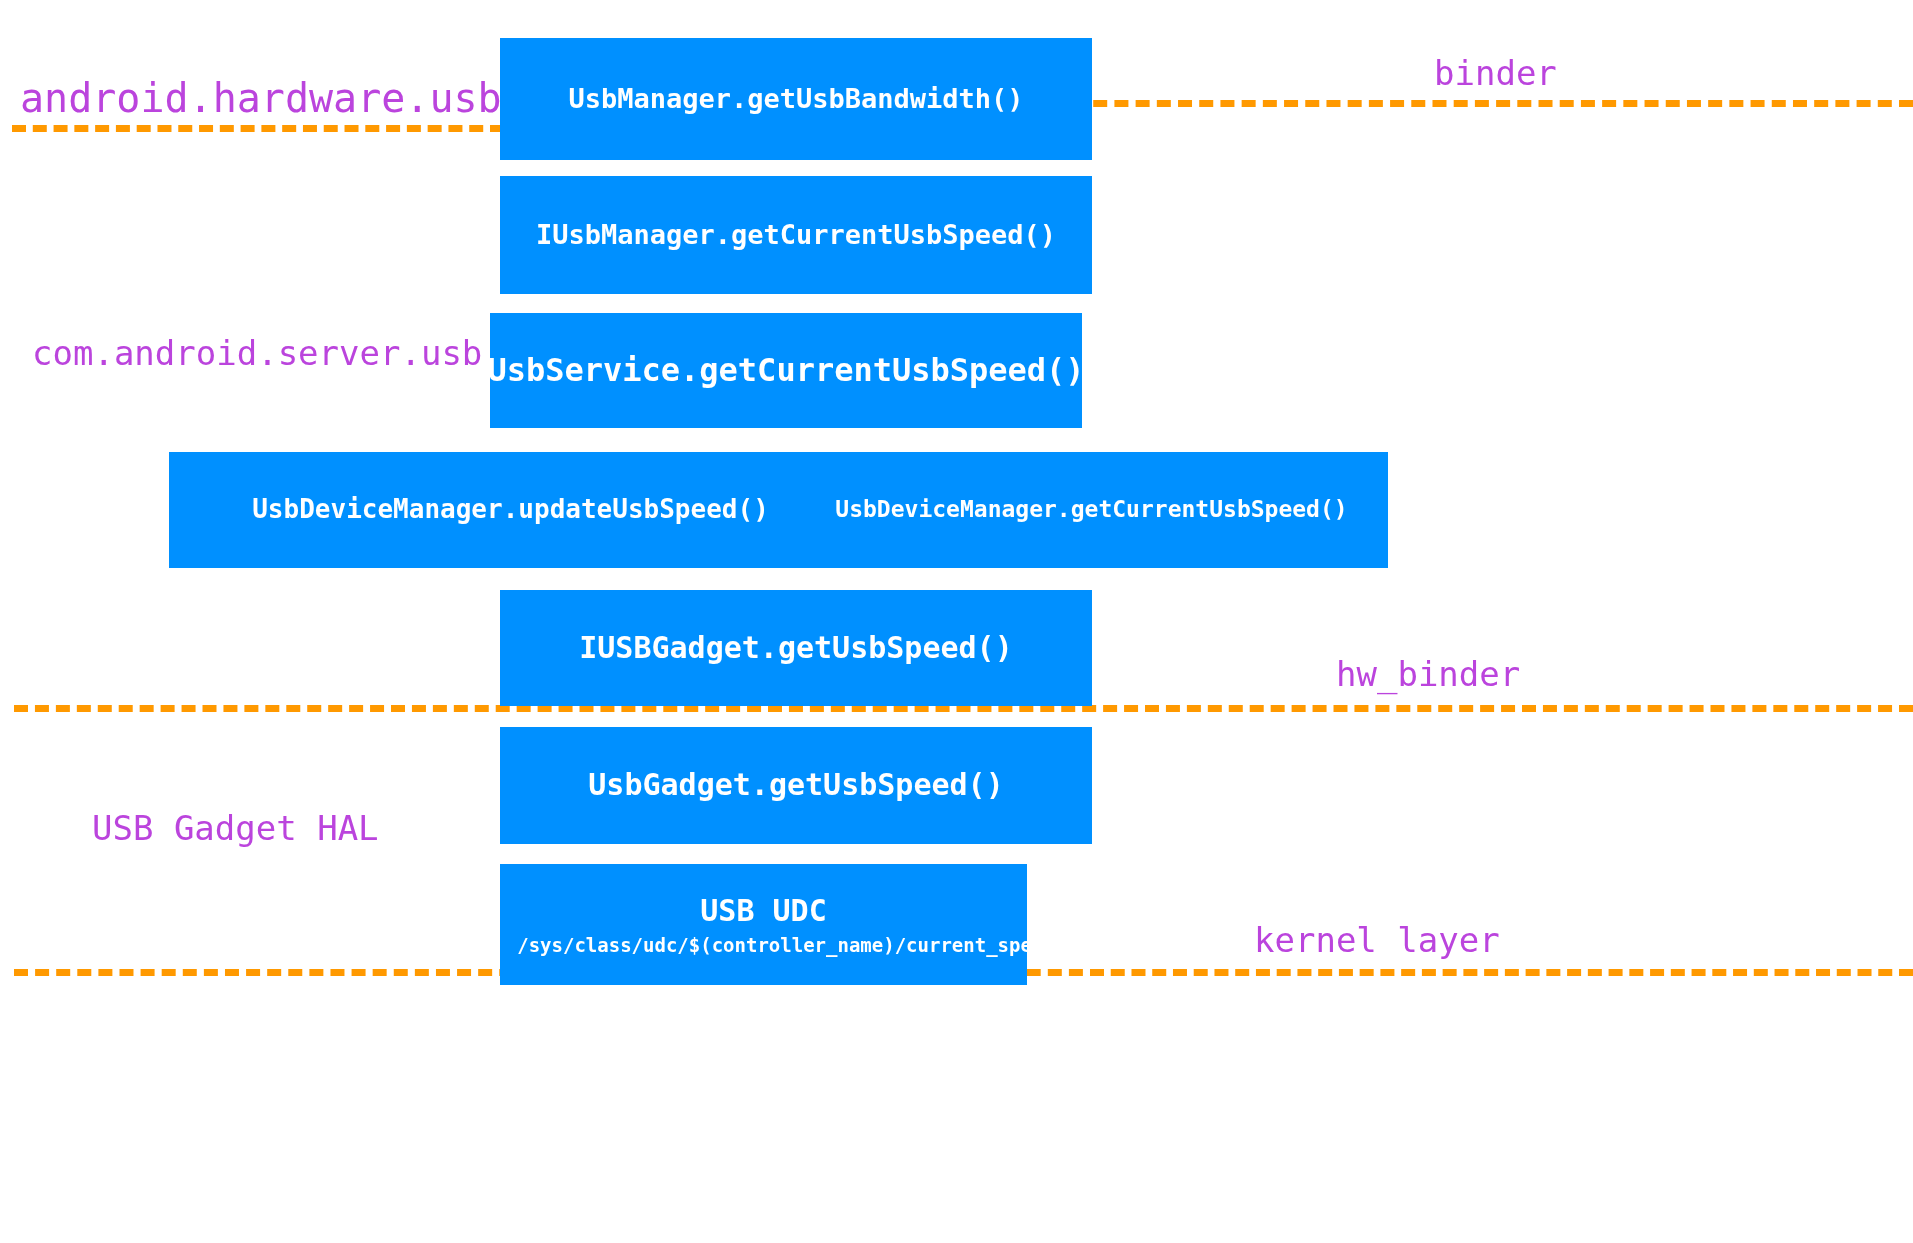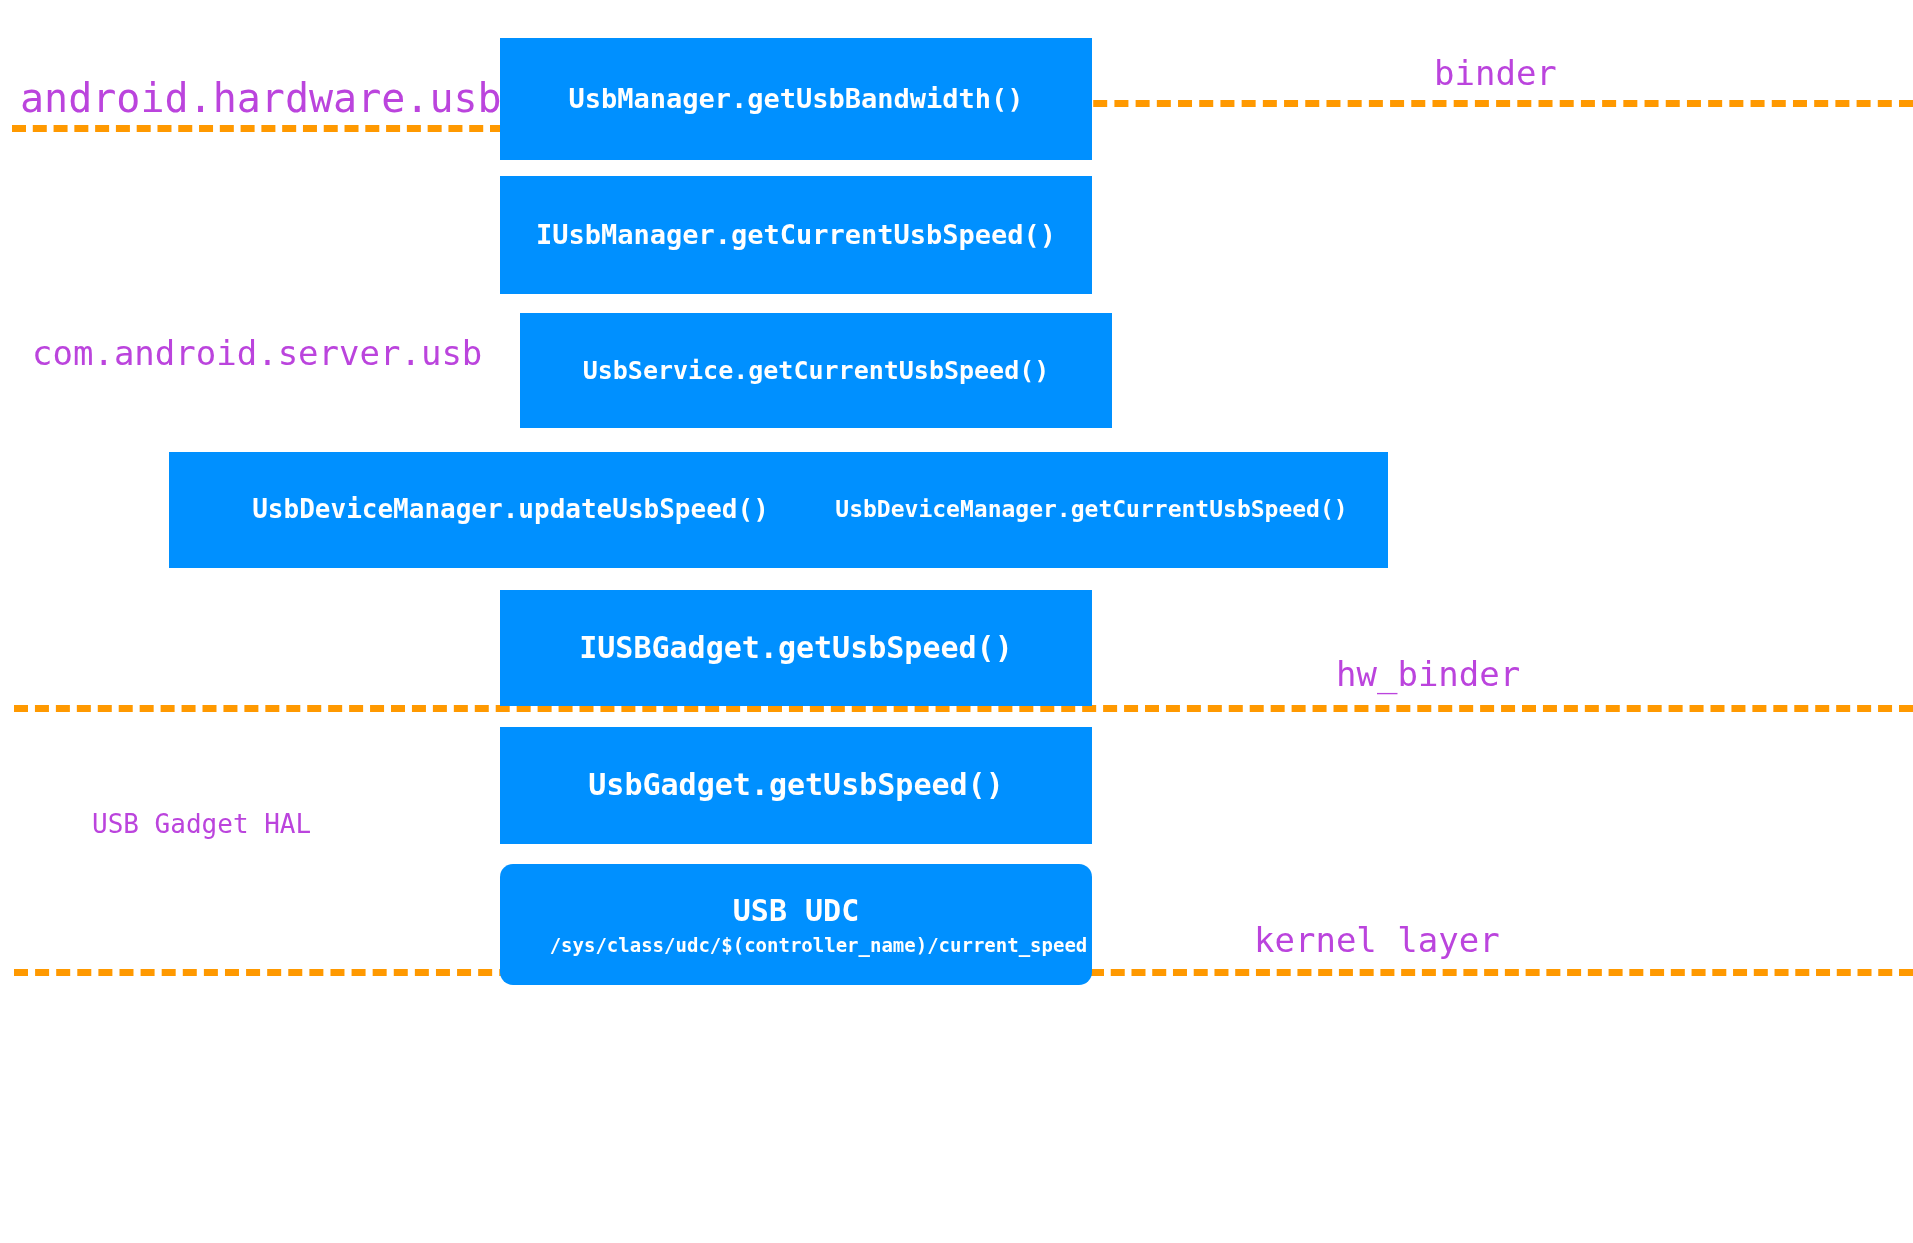--- a/index.html
+++ b/index.html
@@ -34,26 +34,26 @@
     letter-spacing: 0px;
     box-sizing: border-box;
     line-height: 1.28;
   }
   .box .line1 { display: block; white-space: nowrap; }
   .box .line2 { display: block; white-space: nowrap; }
 
   
   #box-usbmanager-bandwidth { left: 500px;  top: 38px;   width: 592px; height: 122px; font-size: 27px; }
   #box-iusbmanager-speed    { left: 500px;  top: 176px;  width: 592px; height: 118px; font-size: 27px; }
-  #box-usbservice-speed     { left: 520px;  top: 313px;  width: 592px; height: 115px; font-size: 25px; }
+  #box-usbservice-speed     { left: 490px;  top: 313px;  width: 592px; height: 115px; font-size: 32px; }
   #box-udm-update           { left: 169px;  top: 452px;  width: 643px; height: 116px; font-size: 26px; padding-left: 40px; }
   #box-udm-getcurrent       { left: 795px;  top: 452px;  width: 593px; height: 116px; font-size: 23px; }
   #box-iusbgadget           { left: 500px;  top: 590px;  width: 592px; height: 116px; font-size: 30px; }
   #box-usbgadget-speed      { left: 500px;  top: 727px;  width: 592px; height: 117px; font-size: 30px; }
-  #box-usb-udc              { left: 500px;  top: 864px;  width: 592px; height: 121px; font-size: 30px; border-radius: 13px; }
+  #box-usb-udc              { left: 500px;  top: 864px;  width: 527px; height: 121px; font-size: 30px; }
 
   #box-usb-udc .line2 {
     font-size: 19px;
     font-weight: bold;
     margin-top: 3px;
     margin-left: 45px;
   }
   #box-iusbgadget .line1,
   #box-iusbgadget .line2 { font-size: 30px; }
 
@@ -75,21 +75,21 @@
     color: #bb44dd;
     font-family: "DejaVu Sans Mono", monospace;
     font-weight: normal;
     white-space: nowrap;
     line-height: 1;
   }
   #label-android-hardware-usb { left: 20px;   top: 78px;   font-size: 40px; }
   #label-binder               { left: 1434px; top: 56px;   font-size: 34px; }
   #label-com-android-server   { left: 32px;   top: 336px;  font-size: 34px; }
   #label-hw-binder            { left: 1336px; top: 657px;  font-size: 34px; }
-  #label-usb-gadget-hal       { left: 92px;   top: 811px;  font-size: 26px; }
+  #label-usb-gadget-hal       { left: 92px;   top: 811px;  font-size: 34px; }
   #label-kernel-layer         { left: 1254px; top: 923px;  font-size: 34px; }
 </style>
 </head>
 <body>
 
 <div id="canvas">
 
   <div class="dash-line" id="dash-binder-left"></div>
   <div class="dash-line" id="dash-binder-right"></div>
   <div class="dash-line" id="dash-hwbinder"></div>

